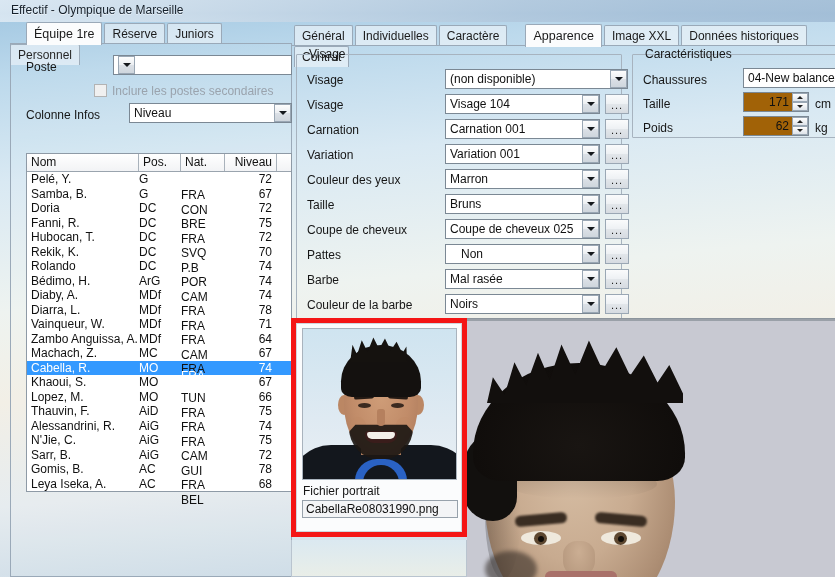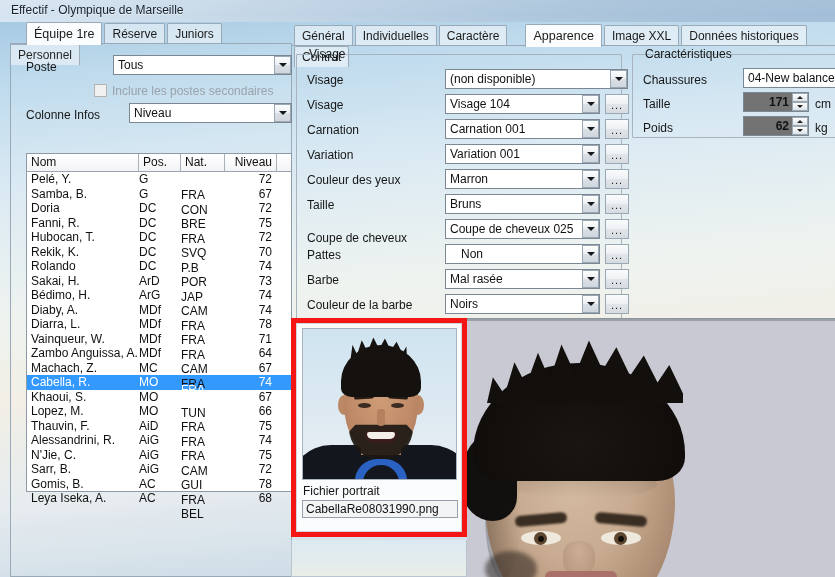--- a/index.html
+++ b/index.html
@@ -156,22 +156,22 @@
   }
   .groupbox > .gtitle {
     position: absolute; top: -8px; left: 8px;
     padding: 0 4px; font-size: 12px; color: #161616;
     background: transparent;
   }
 
   
   .spin {
     position: absolute; height: 20px;
-    background: #737373; border: 1px solid #7b8894;
-    display: flex; align-items: center; font-size: 12px; font-weight: bold;
+    background: #a16207; border: 1px solid #7b8894;
+    display: flex; align-items: center; font-size: 12px;
   }
   .spin .sv { flex:1; text-align: right; padding-right: 3px; }
   .spin .sbtns { width: 16px; height: 18px; display:flex; flex-direction: column; }
   .spin .sbtns span {
     flex:1; border:1px solid #9aa7b4;
     background: linear-gradient(180deg,#fdfdfd,#dfe4ea);
     display:flex;align-items:center;justify-content:center;
   }
   .spin .sbtns span i { display:block;width:0;height:0;border-left:3px solid transparent;border-right:3px solid transparent; }
   .spin .sbtns span.up i { border-bottom:3px solid #222; }
@@ -317,21 +317,20 @@
 <div id="leftpane">
 
   <div class="tabstrip">
     <span class="tab active">Équipe 1re</span><span class="tab">Réserve</span><span class="tab">Juniors</span><span class="tab">Personnel</span>
   </div>
 
   <div class="frame"></div>
 
   <div class="lbl" style="left:16px; top:38px;">Poste</div>
   <div class="combo" style="left:103px; top:33px; width:179px;">
-    <span class="txt">Tous</span>
     <span class="arrowbtn">
         <i></i>
       </span>
   </div>
 
   <div class="cbx" style="left:84px; top:62px;"></div>
   <div class="lbl" style="left:102px; top:62px; color:#9aa3ad;">Inclure les postes secondaires</div>
 
   <div class="lbl" style="left:16px; top:86px;">Colonne Infos</div>
   <div class="combo" style="left:119px; top:81px; width:163px;">
@@ -386,26 +385,20 @@
           <span class="c2">P.B</span>
           <span class="c3">70</span>
         </div>
         <div class="lrow">
           <span class="c0">Rolando</span>
           <span class="c1">DC</span>
           <span class="c2">POR</span>
           <span class="c3">74</span>
         </div>
         <div class="lrow">
-          <span class="c0">Sakai, H.</span>
-          <span class="c1">ArD</span>
-          <span class="c2">JAP</span>
-          <span class="c3">73</span>
-        </div>
-        <div class="lrow">
           <span class="c0">Bédimo, H.</span>
           <span class="c1">ArG</span>
           <span class="c2">CAM</span>
           <span class="c3">74</span>
         </div>
         <div class="lrow">
           <span class="c0">Diaby, A.</span>
           <span class="c1">MDf</span>
           <span class="c2">FRA</span>
           <span class="c3">74</span>
@@ -543,21 +536,21 @@
           </div>
           <div class="dotbtn" style="left: 308px; top: 114px;">...</div>
           <div class="lbl" style="left: 10px; top: 143px;">Taille</div>
           <div class="combo" style="left: 148px; top: 139px; width: 155px;">
             <span class="txt">Bruns</span>
             <span class="arrowbtn">
               <i></i>
             </span>
           </div>
           <div class="dotbtn" style="left: 308px; top: 139px;">...</div>
-          <div class="lbl" style="left: 10px; top: 176px; text-align: center;">Coupe de cheveux</div>
+          <div class="lbl" style="left: 10px; top: 168px; text-align: center;">Coupe de cheveux</div>
           <div class="combo" style="left: 148px; top: 164px; width: 155px;">
             <span class="txt">Coupe de cheveux 025</span>
             <span class="arrowbtn">
               <i></i>
             </span>
           </div>
           <div class="dotbtn" style="left: 308px; top: 164px;">...</div>
           <div class="lbl" style="left: 10px; top: 193px;">Pattes</div>
           <div class="combo" style="left: 148px; top: 189px; width: 155px; padding-left: 15px;">
             <span class="txt">Non</span>

